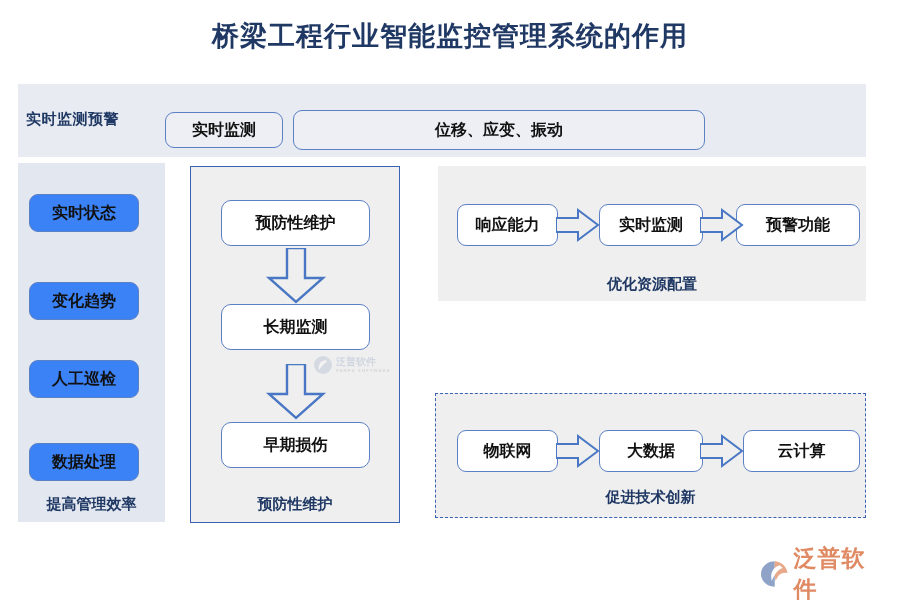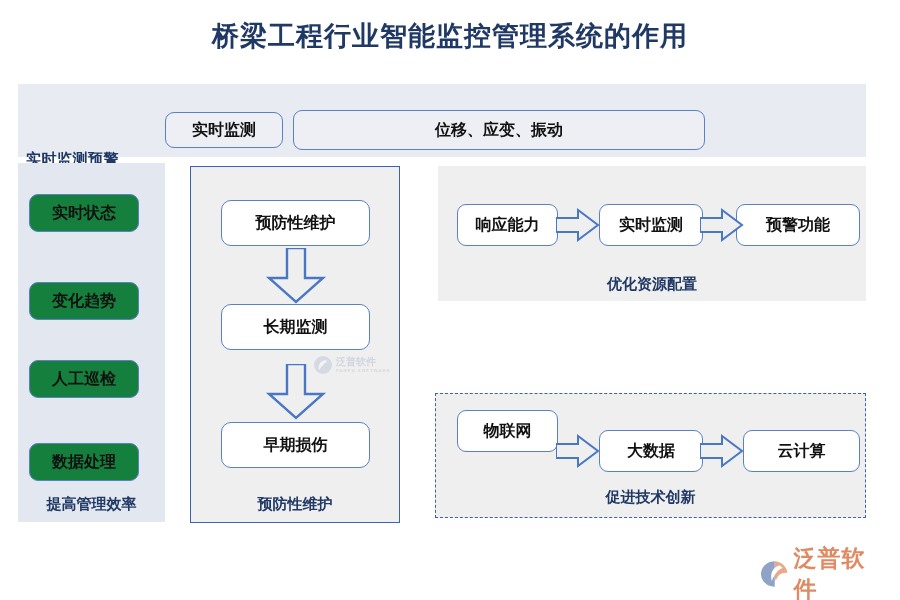--- a/index.html
+++ b/index.html
@@ -21,21 +21,20 @@
 
   
   .header-band{
     position:absolute;left:18px;top:84px;width:848px;height:73px;
     background:#E8EBF2;
   }
   .header-label{
     position:absolute;left:26px;top:110px;
     font-size:15px;font-weight:bold;color:#1F3864;
     letter-spacing:.5px;
-    margin-top:40px;
   }
   .pill{
     position:absolute;
     background:#EDEFF4;
     border:1.4px solid #5B80C4;
     border-radius:9px;
     display:flex;align-items:center;justify-content:center;
     font-size:16px;font-weight:bold;color:#111111;
     box-sizing:border-box;
   }
@@ -43,21 +42,21 @@
   #pill-disp{left:293px;top:110px;width:412px;height:40px;}
   #pill-warn{left:717px;top:112px;width:138px;height:36px;}
 
   
   .sidebar{
     position:absolute;left:18px;top:163px;width:147px;height:359px;
     background:#E3E7EF;
   }
   .side-btn{
     position:absolute;left:29px;width:110px;height:38px;
-    background:#15803d;border:1.4px solid #5B80C4;border-radius:9px;
+    background:#3b82f6;border:1.4px solid #5B80C4;border-radius:9px;
     display:flex;align-items:center;justify-content:center;
     font-size:16px;font-weight:bold;color:#111111;box-sizing:border-box;
   }
   #side-0{top:194px;}
   #side-1{top:282px;}
   #side-2{top:360px;}
   #side-3{top:443px;}
   .sidebar-footer{
     position:absolute;left:18px;top:495px;width:147px;
     text-align:center;font-size:15px;font-weight:bold;color:#1F3864;
@@ -111,21 +110,21 @@
   .tr-footer{
     position:absolute;left:438px;top:275px;width:428px;
     text-align:center;font-size:15px;font-weight:bold;color:#1F3864;
   }
 
   
   .br-panel{
     position:absolute;left:435px;top:393px;width:431px;height:125px;
     background:#EFEFEF;border:1.5px dashed #3A62B0;box-sizing:border-box;
   }
-  #br-0{left:457px;top:410px;width:101px;}
+  #br-0{left:457px;top:430px;width:101px;}
   #br-1{left:599px;top:430px;width:104px;}
   #br-2{left:743px;top:430px;width:117px;}
   .br-arrow{position:absolute;height:34px;width:44px;top:434px;}
   #brarr-0{left:556px;}
   #brarr-1{left:700px;}
   .br-footer{
     position:absolute;left:435px;top:488px;width:431px;
     text-align:center;font-size:15px;font-weight:bold;color:#1F3864;
   }
 

